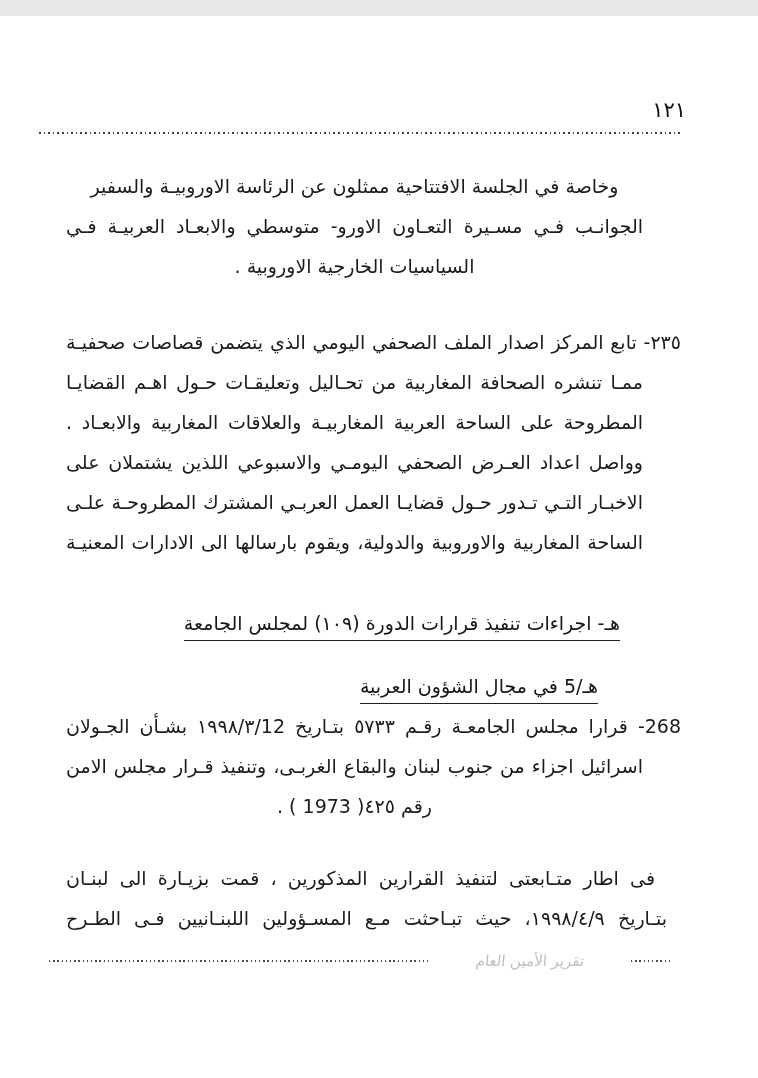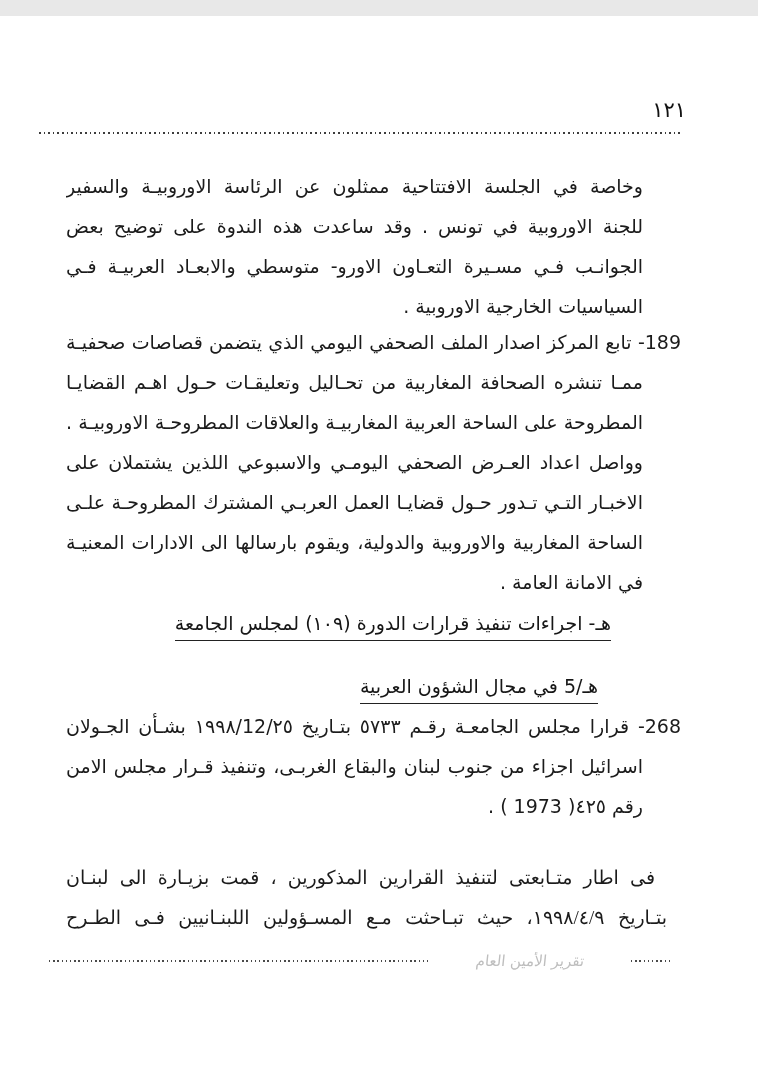--- a/index.html
+++ b/index.html
@@ -27,33 +27,33 @@
   .block{
     position:absolute;left:85px;width:615px;
   }
   .line{
     height:40px;line-height:40px;
     font-size:19px;
     overflow:hidden;
     white-space:normal;
   }
   .j{text-align:justify;text-align-last:justify;}
-  .ind{margin-left:0;margin-right:38px;}
-  .fi{margin-right:14px;font-family:Liberation Serif, serif;}
+  .ind{margin-left:0;margin-right:38px;text-align:center;}
+  .fi{margin-right:14px;}
   .fi-first{text-indent:12px;}
   .item-no{white-space:nowrap;}
   .heading{
     position:absolute;
     font-size:19px;
     color:#161616;
     border-bottom:1.5px solid #222;
     padding-bottom:6px;
     white-space:nowrap;
   }
-  #h1{top:596px;right:147px;}
+  #h1{top:596px;right:138px;}
   #h2{top:659px;right:160px;}
   .footer{
     position:absolute;top:936px;left:68px;width:622px;
     display:flex;align-items:center;gap:10px;
     direction:ltr;
   }
   .dots{
     height:2px;
     background:repeating-linear-gradient(to right,#4a4a4a 0 1.4px,transparent 1.4px 4.2px);
   }
@@ -75,45 +75,43 @@
 <body>
 
 <div class="page">
 
   <div class="pageno">١٢١</div>
 
   <div class="rule top-rule"></div>
 
   <div class="block" style="top:150px">
     <div class="line j ind">وخاصة في الجلسة الافتتاحية ممثلون عن الرئاسة الاوروبيـة والسفير المقيم</div>
-    <div class="line j ind">للجنة الاوروبية في تونس . وقد ساعدت هذه الندوة على توضيح بعض</div>
     <div class="line j ind">الجوانـب فـي مسـيرة التعـاون الاورو- متوسطي والابعـاد العربيـة فـي</div>
     <div class="line ind">السياسيات الخارجية الاوروبية .</div>
   </div>
 
   <div class="block" style="top:306px">
     <div class="line j">
-      <span class="item-no">189-</span>
+      <span class="item-no">٢٣٥-</span>
       <span>تابع المركز اصدار الملف الصحفي اليومي الذي يتضمن قصاصات صحفيـة</span>
     </div>
     <div class="line j ind">ممـا تنشره الصحافة المغاربية من تحـاليل وتعليقـات حـول اهـم القضايـا</div>
-    <div class="line j ind">المطروحة على الساحة العربية المغاربيـة والعلاقات المطروحـة الاوروبيـة .</div>
+    <div class="line j ind">المطروحة على الساحة العربية المغاربيـة والعلاقات المغاربية والابعـاد .</div>
     <div class="line j ind">وواصل اعداد العـرض الصحفي اليومـي والاسبوعي اللذين يشتملان على</div>
     <div class="line j ind">الاخبـار التـي تـدور حـول قضايـا العمل العربـي المشترك المطروحـة علـى</div>
     <div class="line j ind">الساحة المغاربية والاوروبية والدولية، ويقوم بارسالها الى الادارات المعنيـة</div>
-    <div class="line ind">في الامانة العامة .</div>
   </div>
 
   <div class="heading" id="h1">هـ- اجراءات تنفيذ قرارات الدورة (١٠٩) لمجلس الجامعة</div>
   <div class="heading" id="h2">هـ/5 في مجال الشؤون العربية</div>
 
   <div class="block" style="top:690px">
     <div class="line j">
       <span class="item-no">268-</span>
-      <span>قرارا مجلس الجامعـة رقـم ٥٧٣٣ بتـاريخ ١٩٩٨/12/٢٥ بشـأن الجـولان</span>
+      <span>قرارا مجلس الجامعـة رقـم ٥٧٣٣ بتـاريخ ١٩٩٨/٣/12 بشـأن الجـولان</span>
     </div>
     <div class="line j ind">اسرائيل اجزاء من جنوب لبنان والبقاع الغربـى، وتنفيذ قـرار مجلس الامن</div>
     <div class="line ind">رقم ٤٢٥( 1973 ) .</div>
   </div>
 
   <div class="block" style="top:842px">
     <div class="line j fi fi-first">فى اطار متـابعتى لتنفيذ القرارين المذكورين ، قمت بزيـارة الى لبنـان</div>
     <div class="line j fi">بتـاريخ ١٩٩٨/٤/٩، حيث تبـاحثت مـع المسـؤولين اللبنـانيين فـى الطـرح</div>
   </div>
 

